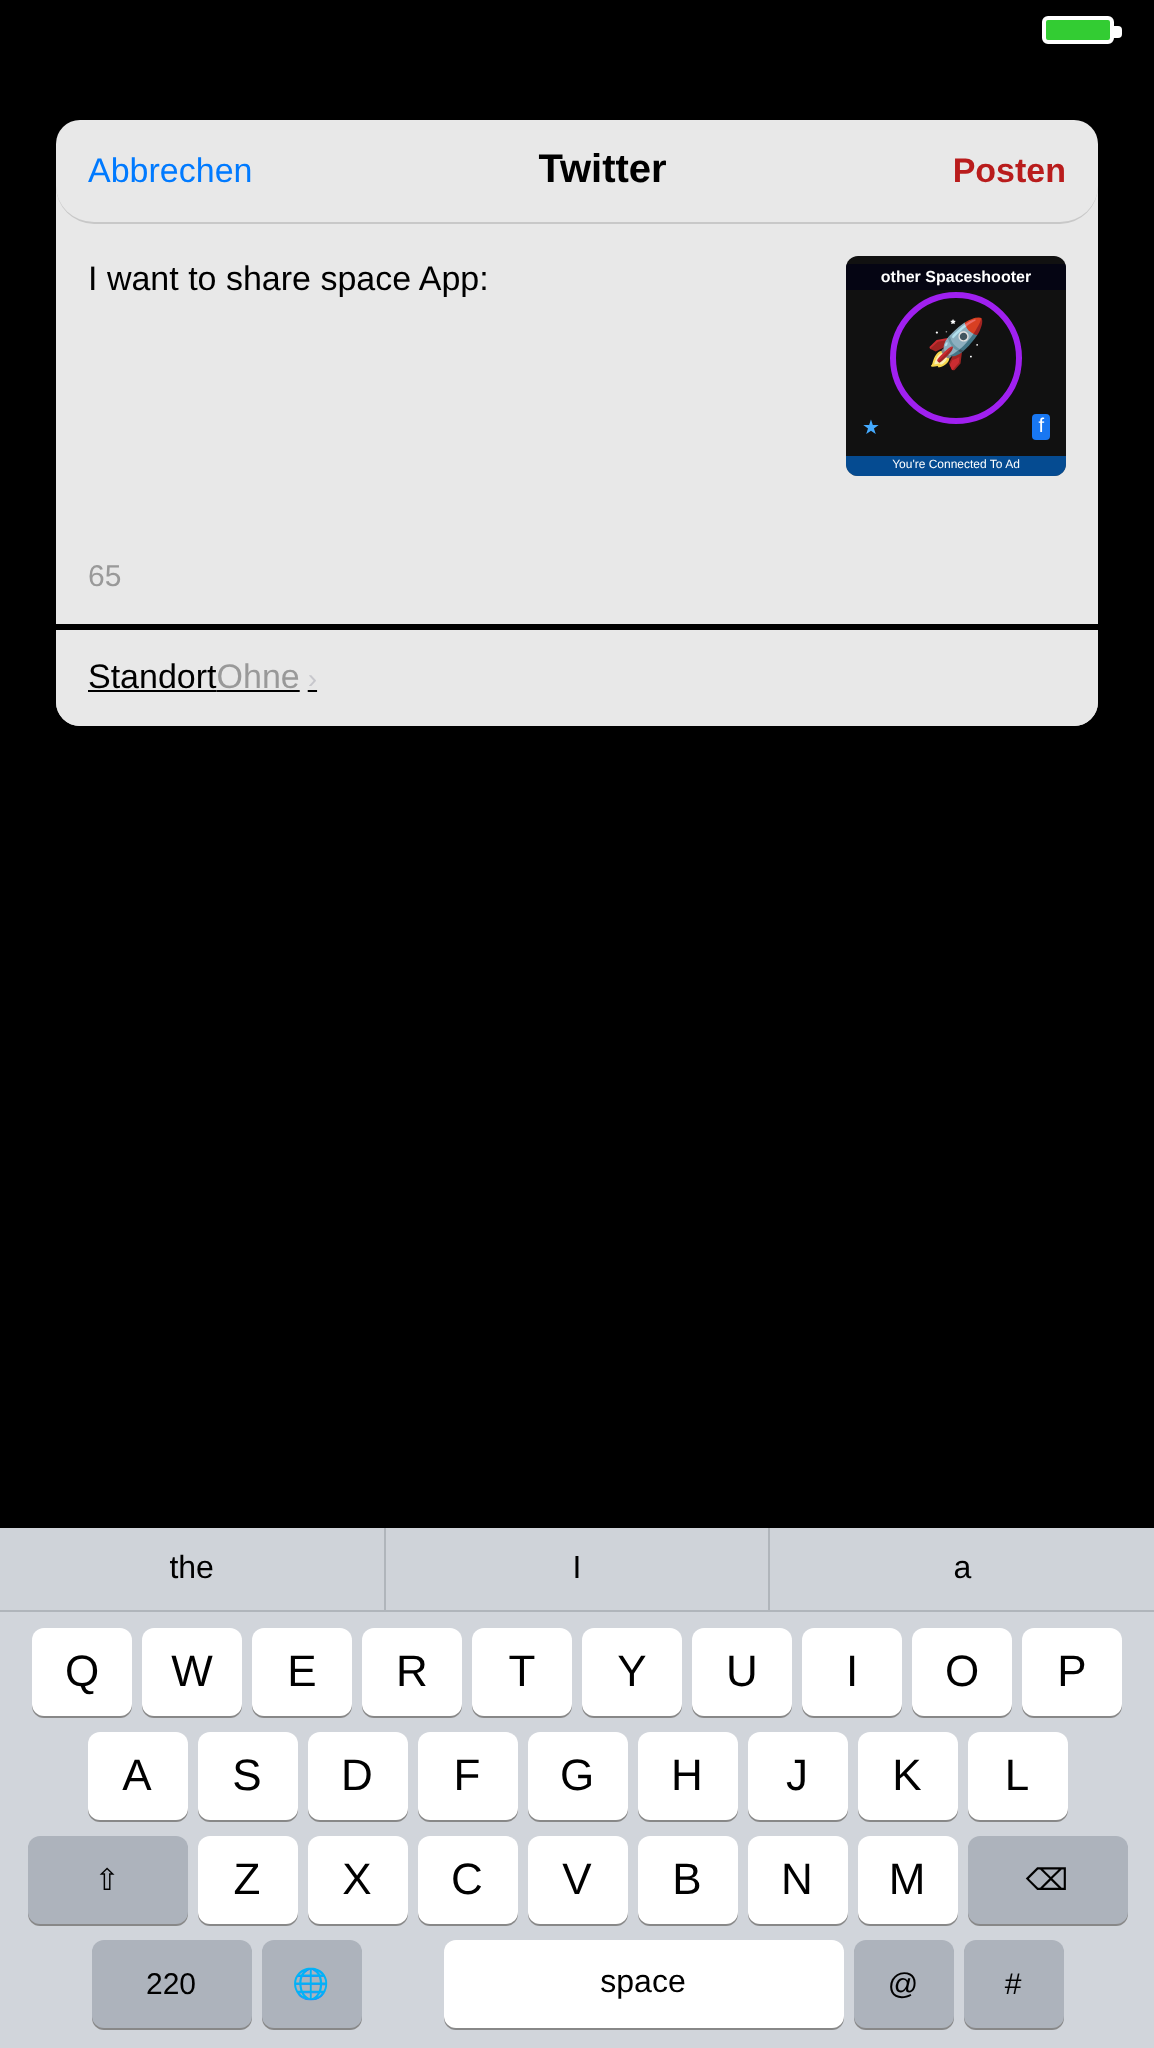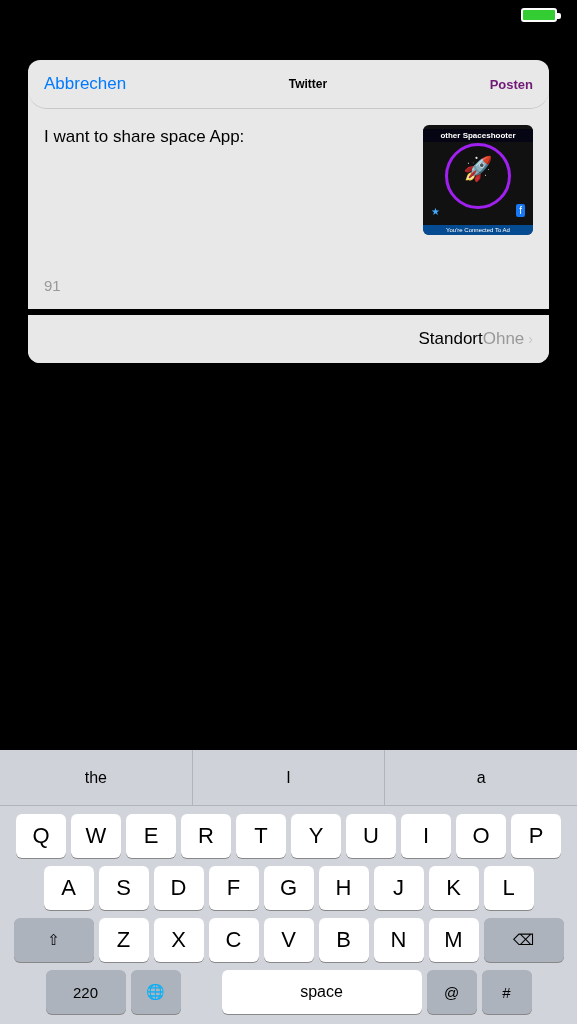--- a/index.html
+++ b/index.html
@@ -60,27 +60,27 @@
       border-radius: 19px;
     }
     .btn-cancel {
       font-size: 17px;
       color: #007aff;
       background: none;
       border: none;
       cursor: pointer;
     }
     .sheet-title {
-      font-size: 12px;
+      font-size: 20px;
       font-weight: bold;
       color: #000;
     }
     .btn-post {
-      font-size: 13px;
-      color: #701a75;
+      font-size: 17px;
+      color: #b91c1c;
       font-weight: bold;
       background: none;
       border: none;
       cursor: pointer;
     }
 
     
     .sheet-content {
       padding: 16px;
       min-height: 160px;
@@ -176,24 +176,25 @@
     }
     .char-count {
       font-size: 15px;
       color: #999;
     }
 
     
     .location-row {
       display: flex;
       align-items: center;
-      justify-content: flex-end;
+      justify-content: flex-start;
       padding: 14px 16px;
-      border-top: 6px solid #000000;
+      border-top: 3px solid #000000;
       background: #e8e8e8;
+      text-decoration: underline;
     }
     .location-label {
       font-size: 17px;
       color: #000;
     }
     .location-value {
       display: flex;
       align-items: center;
       gap: 4px;
       font-size: 17px;
@@ -209,21 +210,21 @@
       position: absolute;
       bottom: 0;
       left: 0;
       right: 0;
       background: #d1d5db;
     }
 
     
     .autocomplete-bar {
       display: flex;
-      height: 56px;
+      height: 42px;
       background: #cfd3d9;
       border-bottom: 1px solid #b0b5bb;
     }
     .autocomplete-item {
       flex: 1;
       display: flex;
       align-items: center;
       justify-content: center;
       font-size: 16px;
       color: #000;
@@ -311,21 +312,21 @@
         <div class="thumb-circle"></div>
         <div class="thumb-rocket">🚀</div>
         <div class="thumb-stars">★</div>
         <div class="thumb-fb">f</div>
         <div class="thumb-bottom-bar">You're Connected To Ad</div>
       </div>
     </div>
   </div>
 
   <div class="char-count-area">
-    <span class="char-count">91</span>
+    <span class="char-count">65</span>
   </div>
 
   <div class="location-row">
     <span class="location-label">Standort</span>
     <div class="location-value">
       <span>Ohne</span>
       <span class="chevron">›</span>
     </div>
   </div>
 </div>

